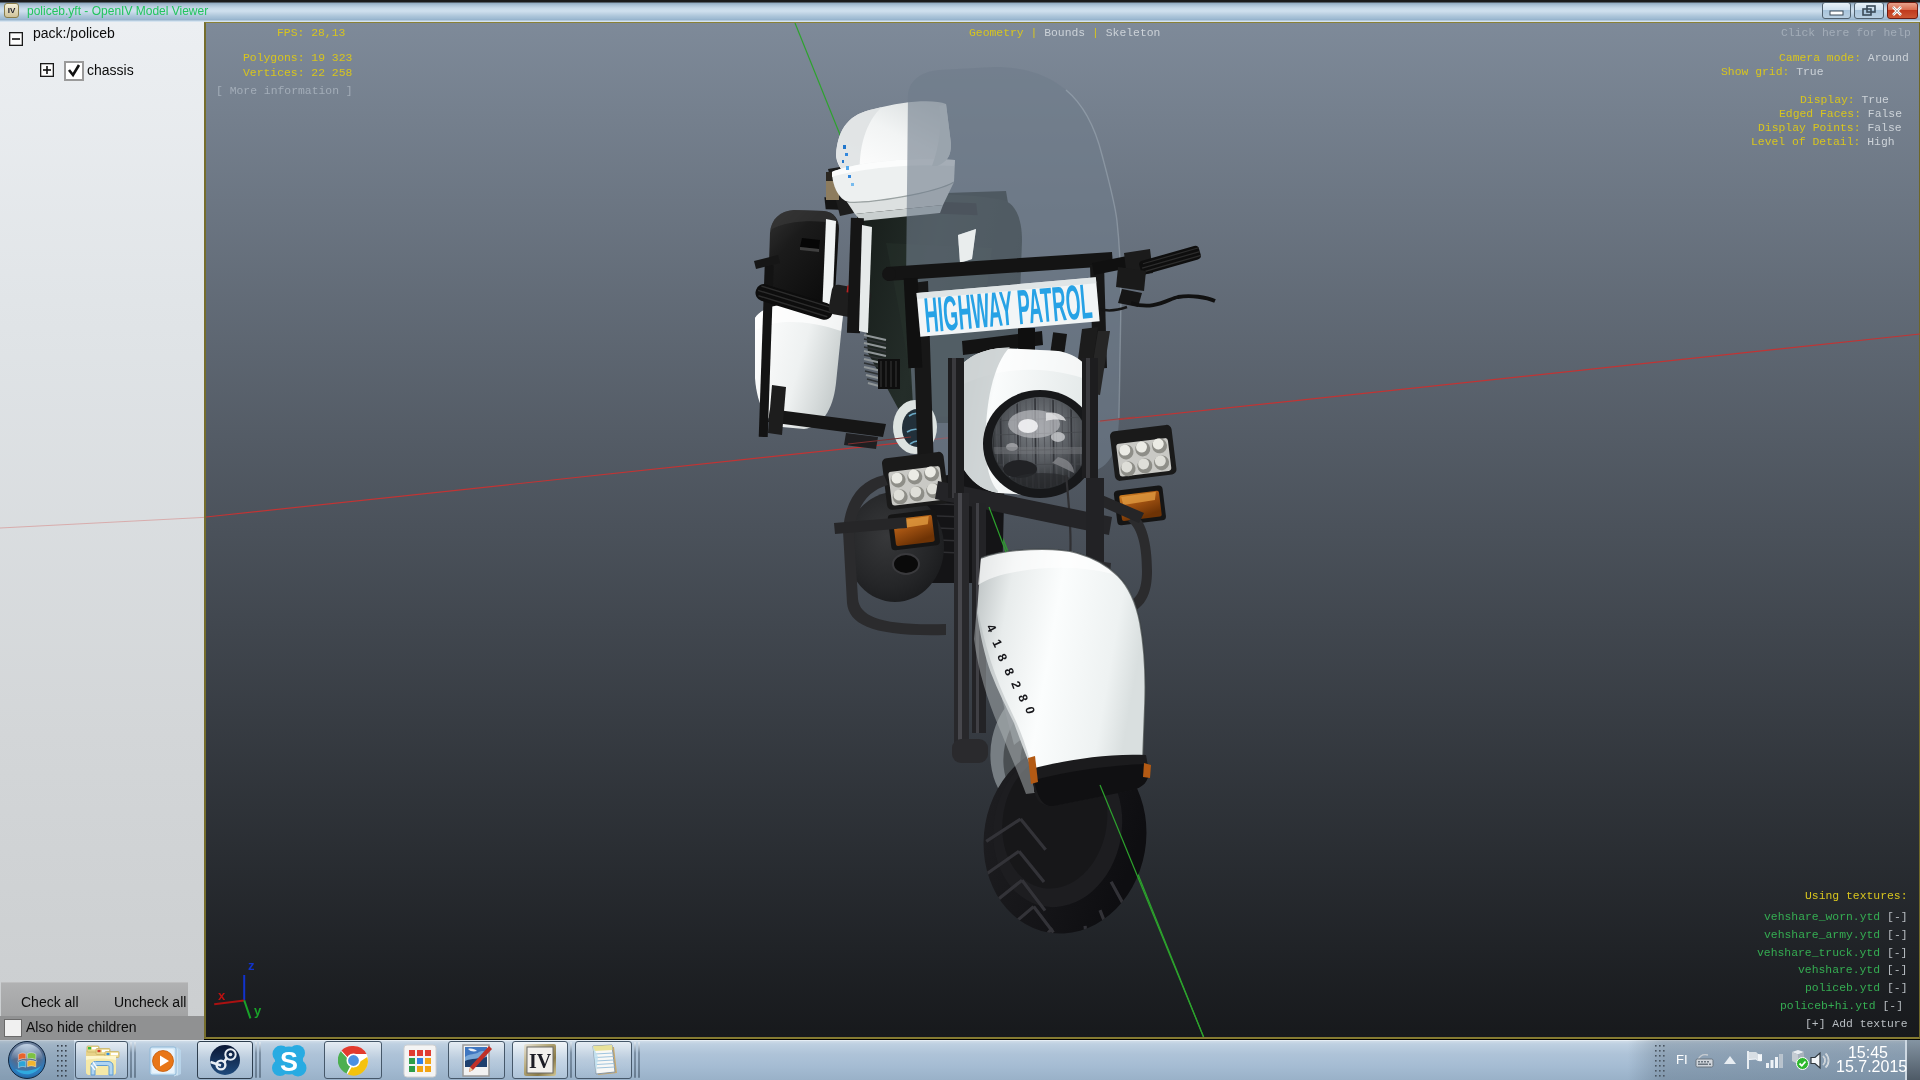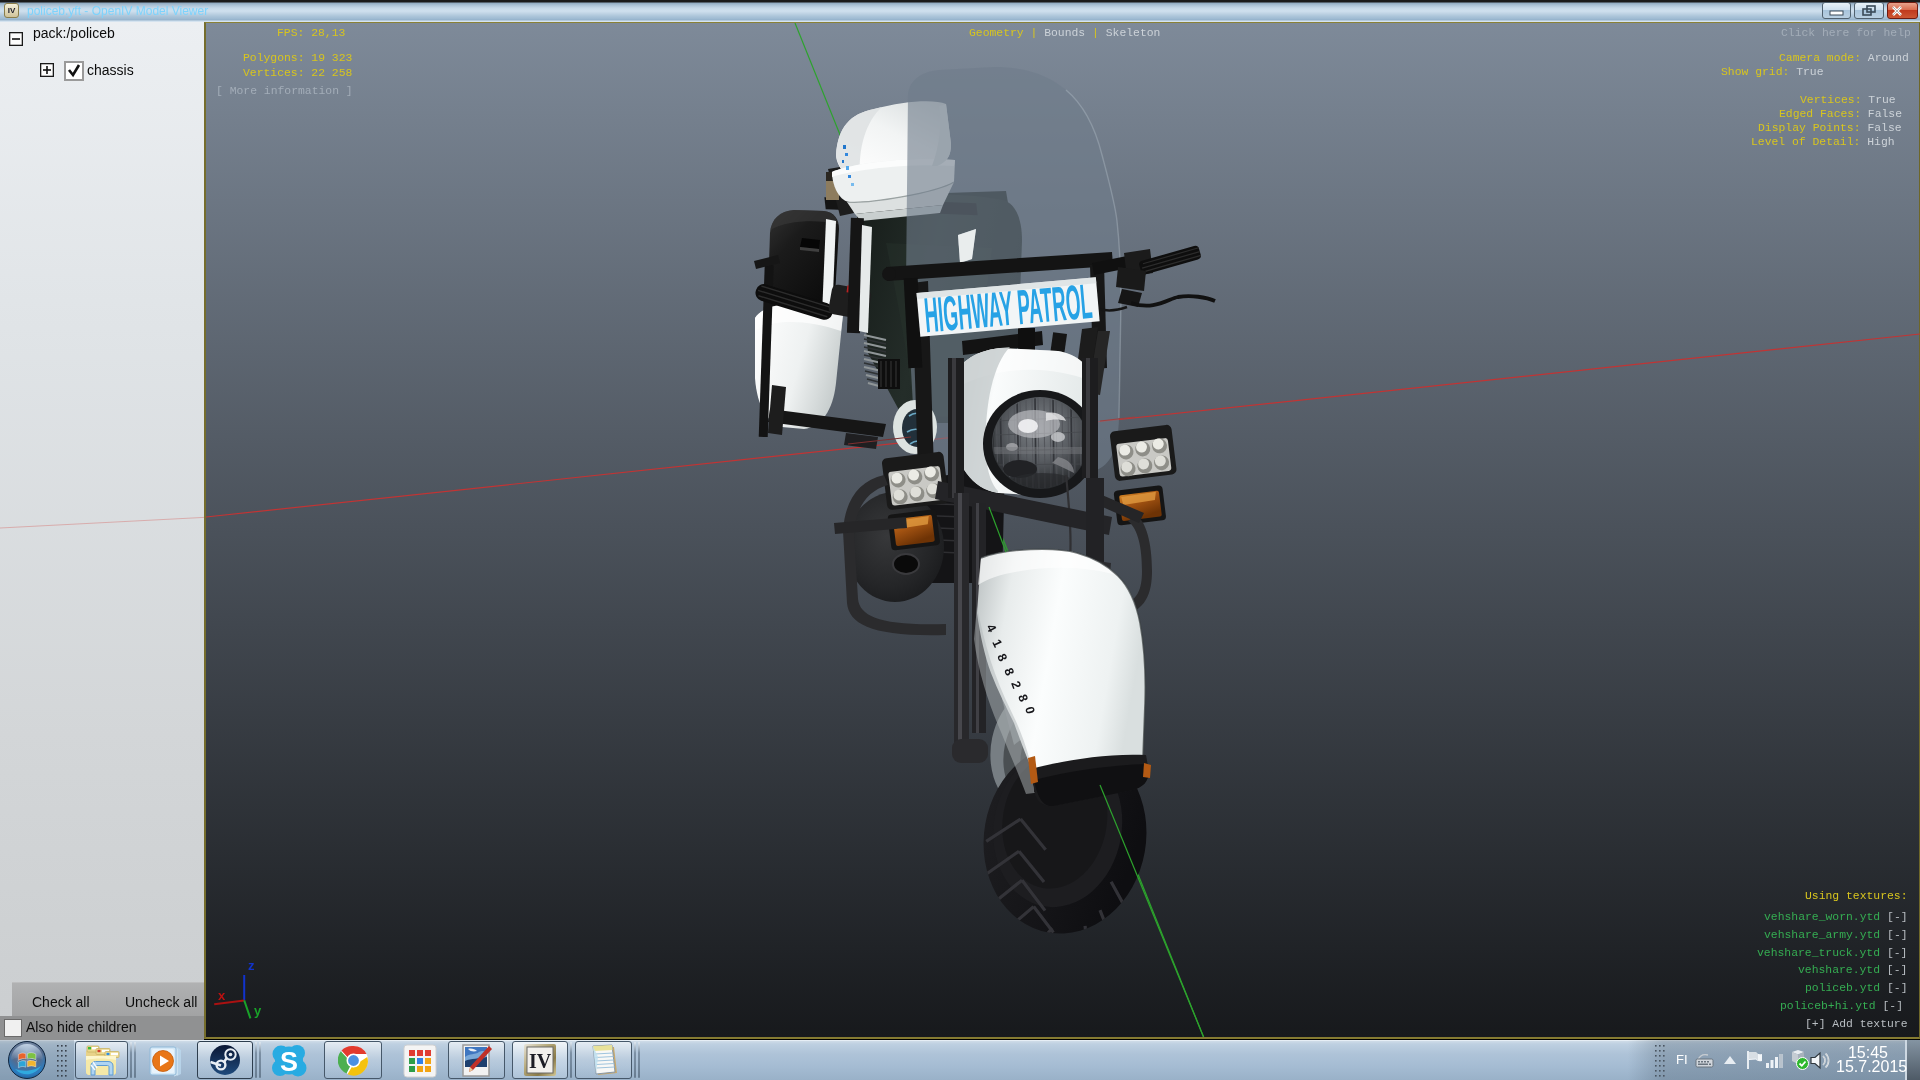--- a/index.html
+++ b/index.html
@@ -5,29 +5,29 @@
   html,body{margin:0;padding:0;width:1920px;height:1080px;overflow:hidden;background:#000;}
   *{box-sizing:border-box;}
   body{font-family:"Liberation Sans",sans-serif;}
   .abs{position:absolute;}
   
   #titlebar{position:absolute;left:0;top:0;width:1920px;height:22px;
     background:linear-gradient(180deg,#1a1a1a 0px,#1a1a1a 2px,#8fa9c0 3px,#a9c0d4 5px,#c4d7e7 8px,#cfe0ee 11px,#c3d6e6 13px,#adc6da 16px,#9db9d1 19px,#93b1ca 20px,#d5e3ef 21px,#d5e3ef 22px);}
   #titleicon{position:absolute;left:4px;top:3px;width:15px;height:15px;border-radius:3px;
     background:linear-gradient(180deg,#f5f0da,#cfc39a);border:1px solid #8a7d4a;
     color:#1a1a28;font-weight:bold;font-size:8px;text-align:center;line-height:13px;}
-  #titletext{position:absolute;left:27px;top:4px;font-size:12px;color:#7dd3fc;}
+  #titletext{position:absolute;left:27px;top:4px;font-size:12px;color:#22c55e;}
   .capbtn{position:absolute;top:2px;height:17px;border-radius:3px;border:1px solid #50616f;}
   #btnmin{left:1822px;width:29px;background:linear-gradient(180deg,#e8f1f8 0%,#cfe0ef 45%,#a9c5dc 50%,#b9d0e2 100%);}
   #btnmax{left:1854px;width:30px;background:linear-gradient(180deg,#e8f1f8 0%,#cfe0ef 45%,#a9c5dc 50%,#b9d0e2 100%);}
   #btncls{left:1887px;width:31px;background:linear-gradient(180deg,#e8a28c 0%,#d96c4f 45%,#c03a1e 50%,#cc5633 100%);border:1px solid #6e1a10;}
   
   #panel{position:absolute;left:0;top:22px;width:204px;height:1018px;
     background:linear-gradient(180deg,#eceff2 0%,#e0e4e7 30%,#d3d6d8 70%,#cbced0 100%);}
-  #checkrow{position:absolute;left:12px;top:960px;width:204px;height:34px;
+  #checkrow{position:absolute;left:1px;top:960px;width:187px;height:34px;
     background:linear-gradient(180deg,#b0b1b2,#a2a3a4);border-top:1px solid #bdbebf;}
   #alsorow{position:absolute;left:0;top:994px;width:204px;height:24px;background:#909192;}
   .paneltext{color:#0c0c0c;font-size:14px;}
   
   #viewport{position:absolute;left:204px;top:22px;width:1716px;height:1017px;
     border-left:2px solid #756d2c;border-top:1px solid #8a8136;border-bottom:2px solid #857b31;border-right:1px solid #6e6729;
     background:linear-gradient(180deg,#7e8a99 0%,#17191c 100%);}
   .mono{position:absolute;font-family:"Liberation Mono",monospace;font-size:11.4px;white-space:pre;letter-spacing:0px;}
   .yel{color:#d8c51e;}
   .gry{color:#a3adb8;}
@@ -434,21 +434,21 @@
   <div class="mono yel" style="left:277px;top:27px;">FPS: 28,13</div>
   <div class="mono yel" style="left:243px;top:52px;">Polygons: 19 323</div>
   <div class="mono yel" style="left:243px;top:67px;">Vertices: 22 258</div>
   <div class="mono gry" style="left:216px;top:85px;">[ More information ]</div>
 
   <div class="mono" style="left:969px;top:27px;"><span class="yel">Geometry |</span><span class="wht"> Bounds </span><span class="yel">|</span><span class="wht"> Skeleton</span></div>
 
   <div class="mono gry" style="left:1781px;top:27px;">Click here for help</div>
   <div class="mono" style="left:1779px;top:52px;"><span class="yel">Camera mode:</span><span class="wht"> Around</span></div>
   <div class="mono" style="left:1721px;top:66px;text-align:center;"><span class="yel">Show grid:</span><span class="wht"> True</span></div>
-  <div class="mono" style="left:1800px;top:94px;"><span class="yel">Vertices:</span><span class="wht"> True</span></div>
+  <div class="mono" style="left:1800px;top:94px;"><span class="yel">Display:</span><span class="wht"> True</span></div>
   <div class="mono" style="left:1779px;top:108px;"><span class="yel">Edged Faces:</span><span class="wht"> False</span></div>
   <div class="mono" style="left:1758px;top:122px;"><span class="yel">Display Points:</span><span class="wht"> False</span></div>
   <div class="mono" style="left:1751px;top:136px;"><span class="yel">Level of Detail:</span><span class="wht"> High</span></div>
 
   <div class="mono yel" style="left:1805px;top:890px;">Using textures:</div>
   <div class="mono" style="left:1764px;top:911px;"><span class="grn">vehshare_worn.ytd</span><span class="dgry"> [-]</span></div>
   <div class="mono" style="left:1764px;top:929px;"><span class="grn">vehshare_army.ytd</span><span class="dgry"> [-]</span></div>
   <div class="mono" style="left:1757px;top:947px;"><span class="grn">vehshare_truck.ytd</span><span class="dgry"> [-]</span></div>
   <div class="mono" style="left:1798px;top:964px;"><span class="grn">vehshare.ytd</span><span class="dgry"> [-]</span></div>
   <div class="mono" style="left:1805px;top:982px;"><span class="grn">policeb.ytd</span><span class="dgry"> [-]</span></div>

